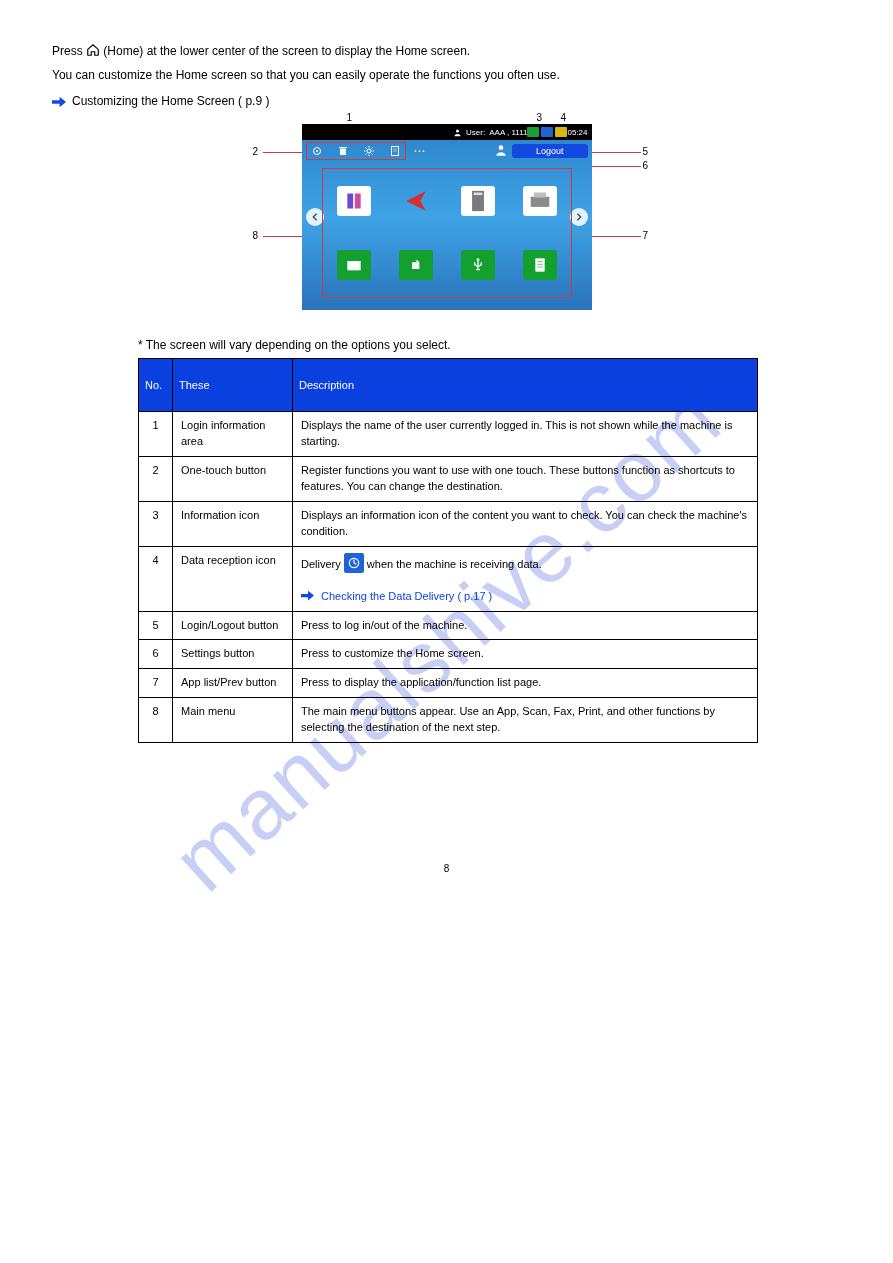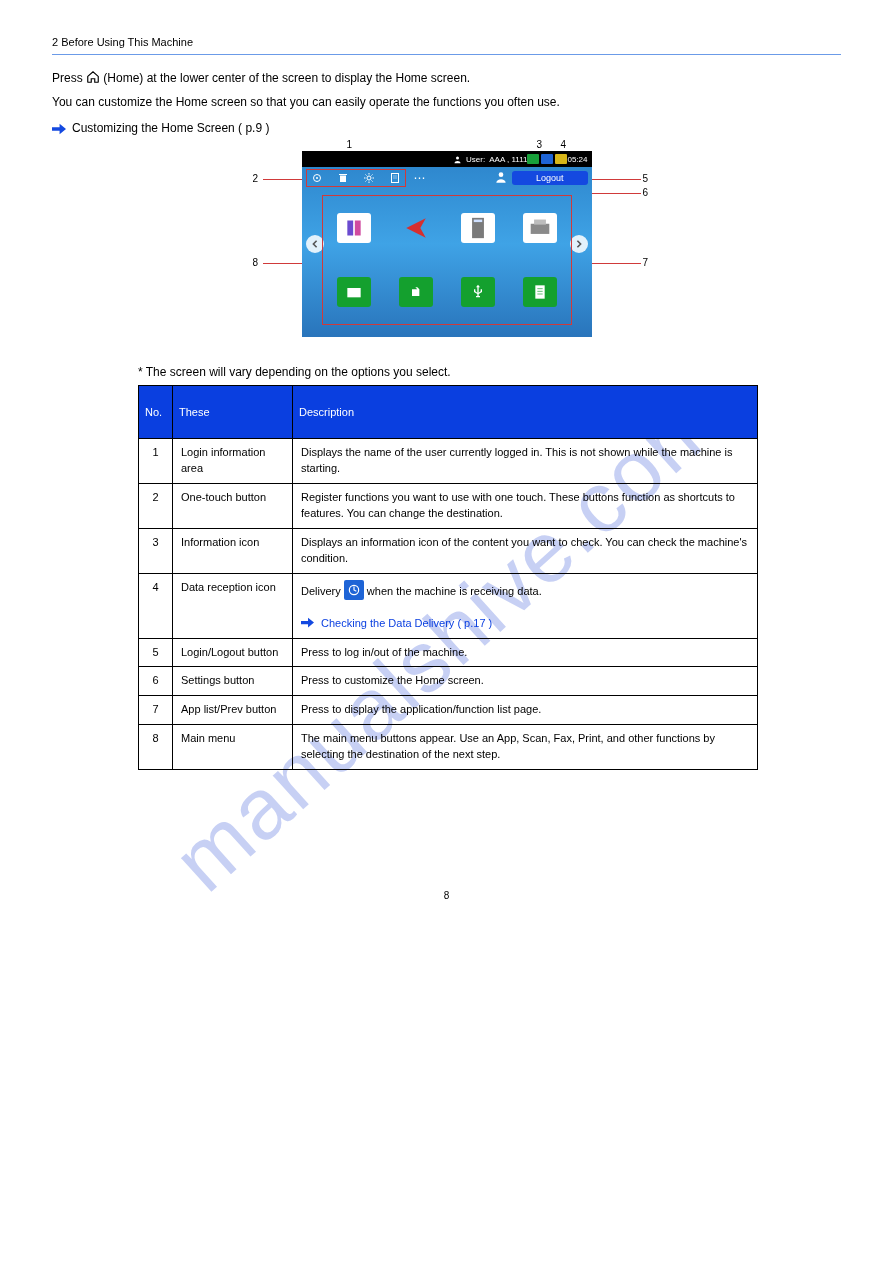--- a/index.html
+++ b/index.html
@@ -155,24 +155,20 @@
   }
   .content-layer{position:relative;z-index:2;}
 </style>
 </head>
 <body>
 
 <div class="watermark">manualshive.com</div>
 
 <div class="page content-layer">
 
-  <div class="header-region">
-    <div class="header-text">2 Before Using This Machine</div>
-    <hr class="header-rule">
-  </div>
 
   <div class="prose">
     <p>
       <span>Press </span>
       <span class="home-icon">
         <svg viewBox="0 0 24 24">
             <path fill="none" stroke="#000" stroke-width="2" d="M3 11 12 3l9 8v9a1 1 0 0 1-1 1h-5v-6H9v6H4a1 1 0 0 1-1-1z"></path>
           </svg>
       </span>
       <span> (Home) at the lower center of the screen to display the Home screen.</span>

